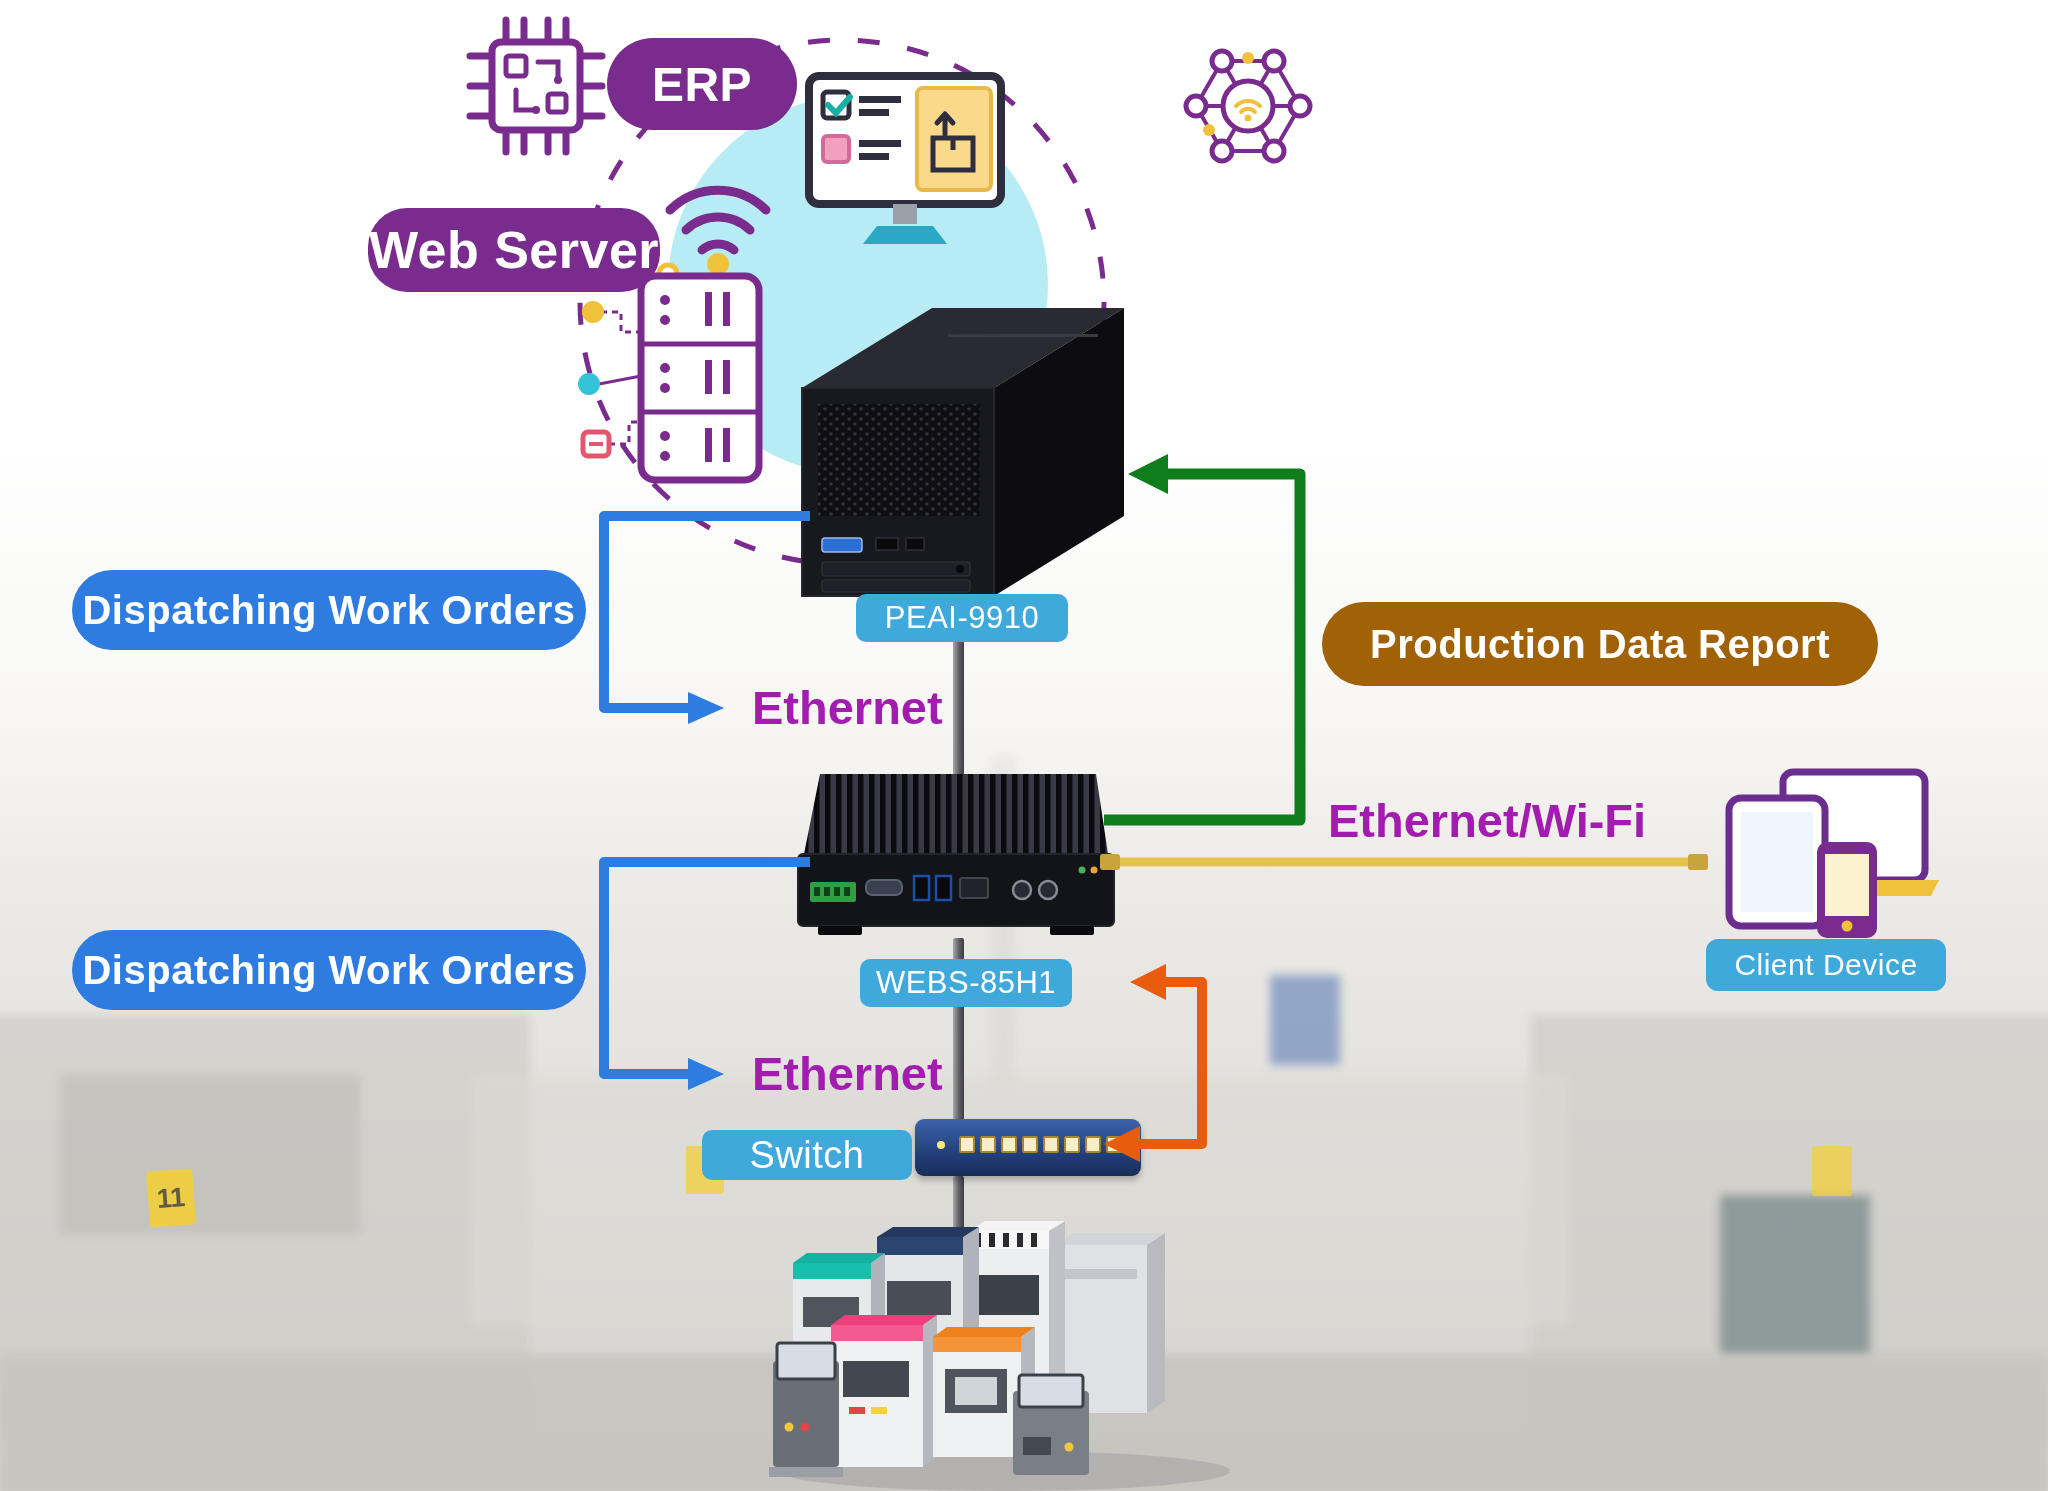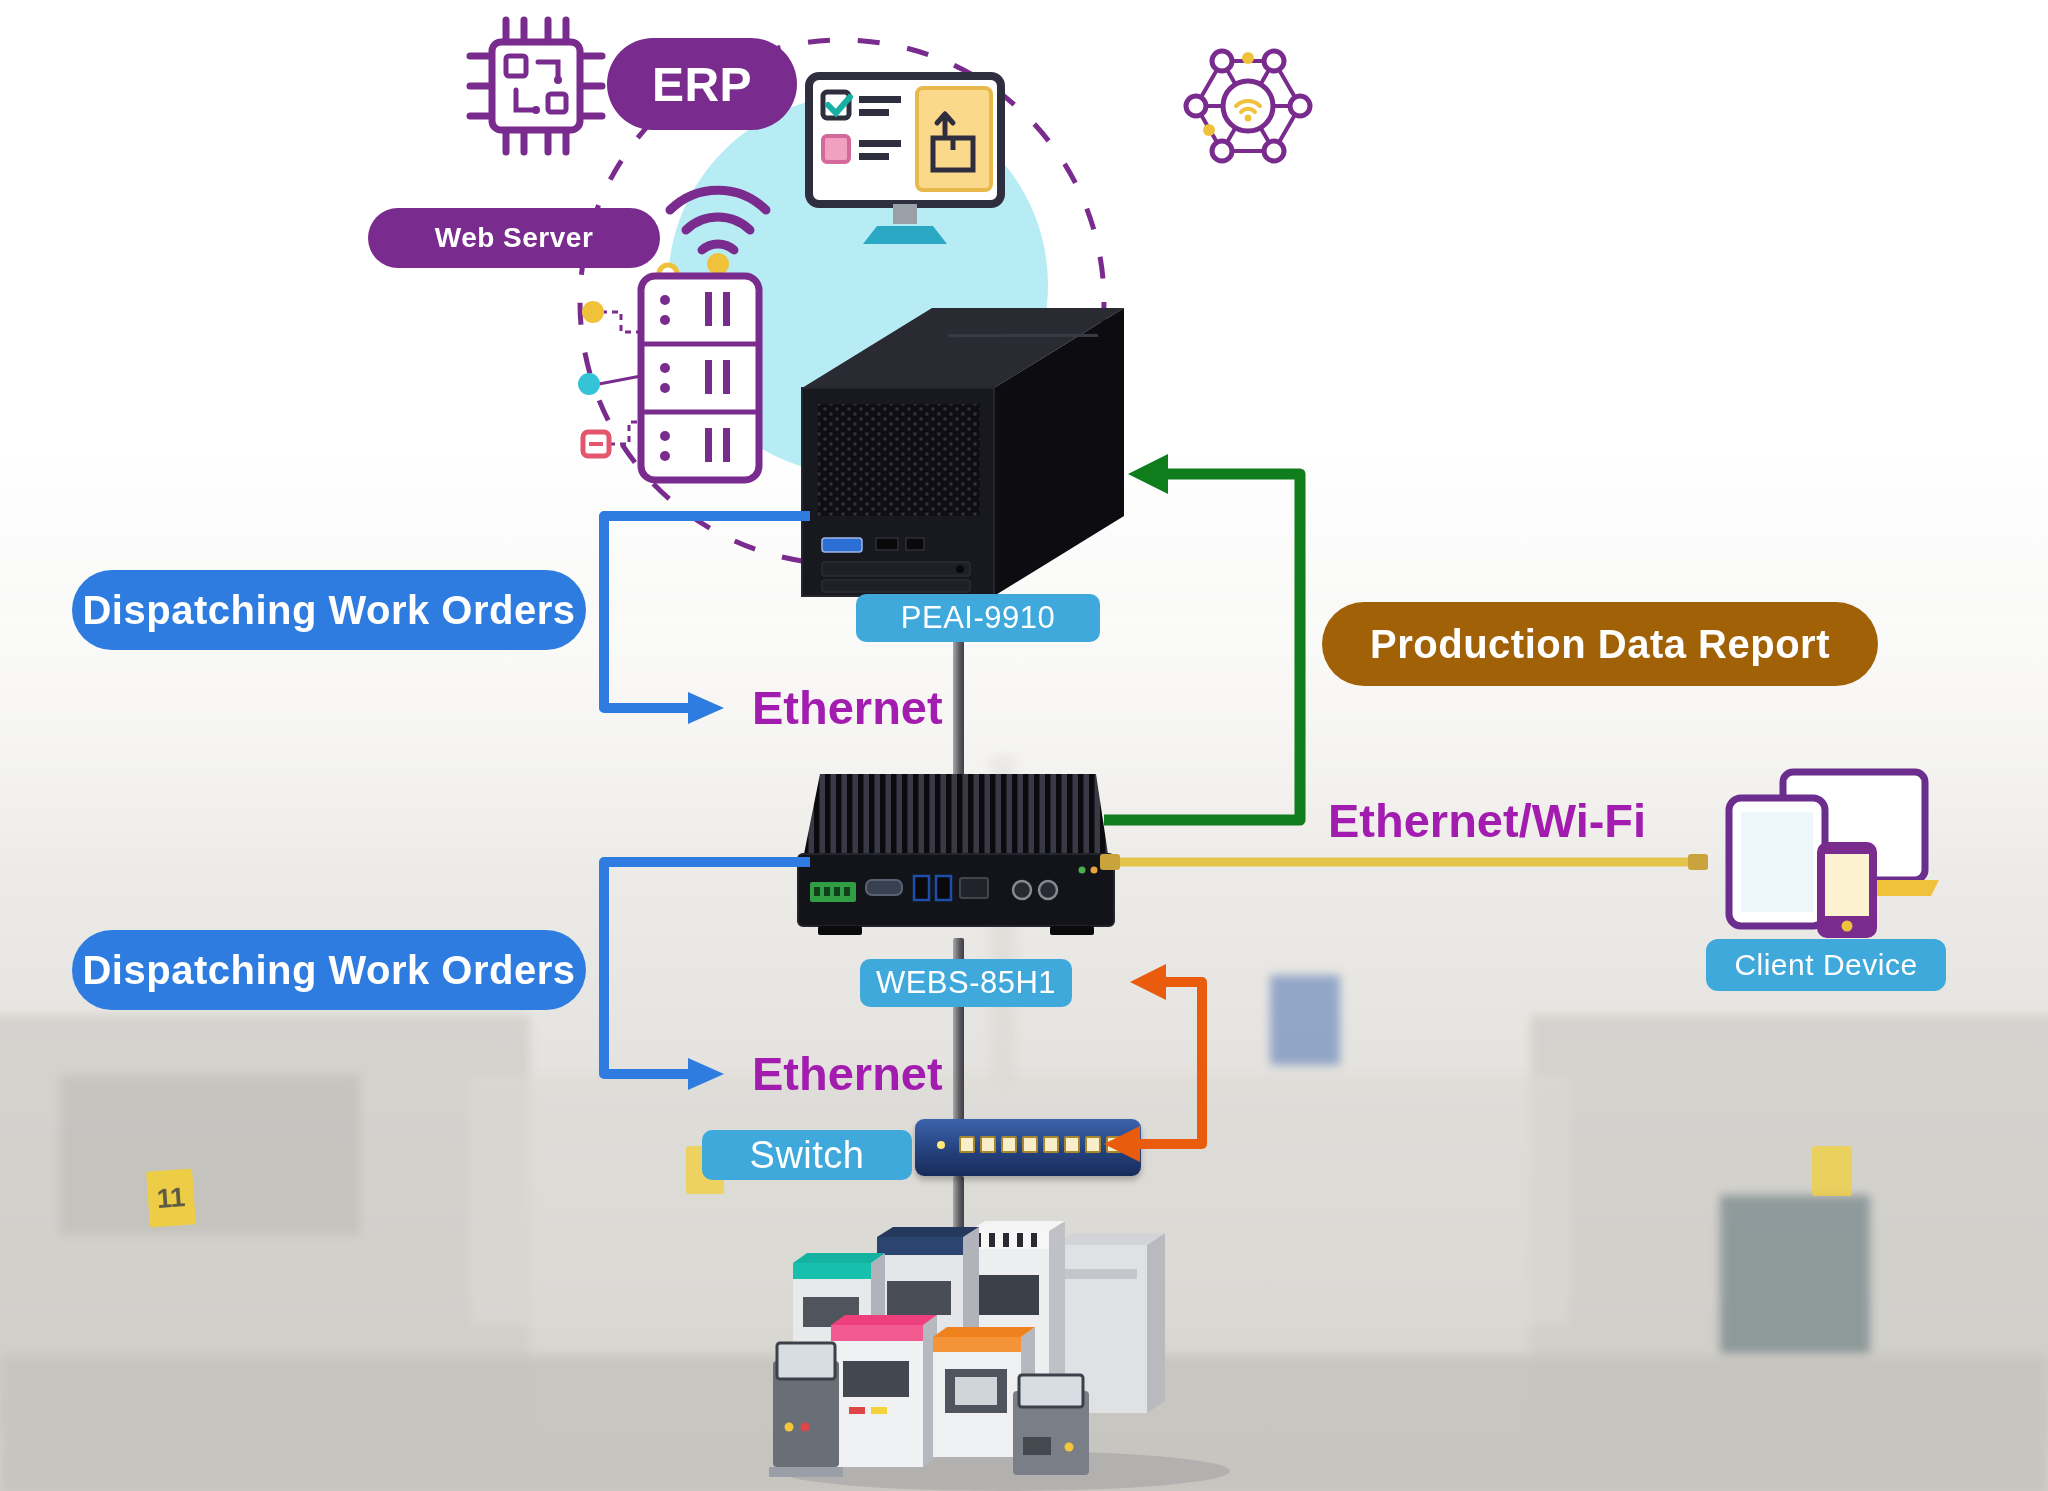--- a/index.html
+++ b/index.html
@@ -354,23 +354,23 @@
       <rect x="1688" y="854" width="20" height="16" rx="3" fill="#c9a43c"></rect>
     </g>
     <g>
       <polyline points="1136,1144 1202,1144 1202,982 1166,982" fill="none" stroke="#ea5c0d" stroke-width="10" stroke-linejoin="round"></polyline>
       <polygon points="1166,964 1166,1000 1130,982" fill="#ea5c0d"></polygon>
       <polygon points="1140,1126 1140,1162 1104,1144" fill="#ea5c0d"></polygon>
     </g>
   </svg>
 
   <div class="pill purple" style="left:607px;top:38px;width:190px;height:92px;border-radius:46px;font-size:48px;">ERP</div>
-  <div class="pill purple" style="left:368px;top:208px;width:292px;height:60px;border-radius:39px;font-size:28px;">Web Server</div>
-
-  <div class="pill lightblue" style="left:856px;top:594px;width:244px;height:48px;border-radius:10px;font-size:31px;">PEAI-9910</div>
+  <div class="pill purple" style="left:368px;top:208px;width:292px;height:84px;border-radius:39px;font-size:52px;">Web Server</div>
+
+  <div class="pill lightblue" style="left:856px;top:594px;width:212px;height:48px;border-radius:10px;font-size:31px;">PEAI-9910</div>
   <div class="pill lightblue" style="left:860px;top:959px;width:212px;height:48px;border-radius:10px;font-size:31px;">WEBS-85H1</div>
   <div class="pill lightblue" style="left:702px;top:1130px;width:210px;height:50px;border-radius:10px;font-size:38px;">Switch</div>
   <div class="pill lightblue" style="left:1706px;top:939px;width:240px;height:52px;border-radius:12px;font-size:30px;">Client Device</div>
 
   <div class="pill blue" style="left:72px;top:570px;width:514px;height:80px;border-radius:40px;font-size:40px;">Dispatching Work Orders</div>
   <div class="pill blue" style="left:72px;top:930px;width:514px;height:80px;border-radius:40px;font-size:40px;">Dispatching Work Orders</div>
 
   <div class="pill green" style="left:1322px;top:602px;width:556px;height:84px;border-radius:42px;font-size:40px;">Production Data Report</div>
 
   <div class="flow-text" style="left:752px;top:680px;font-size:47px;">Ethernet</div>

